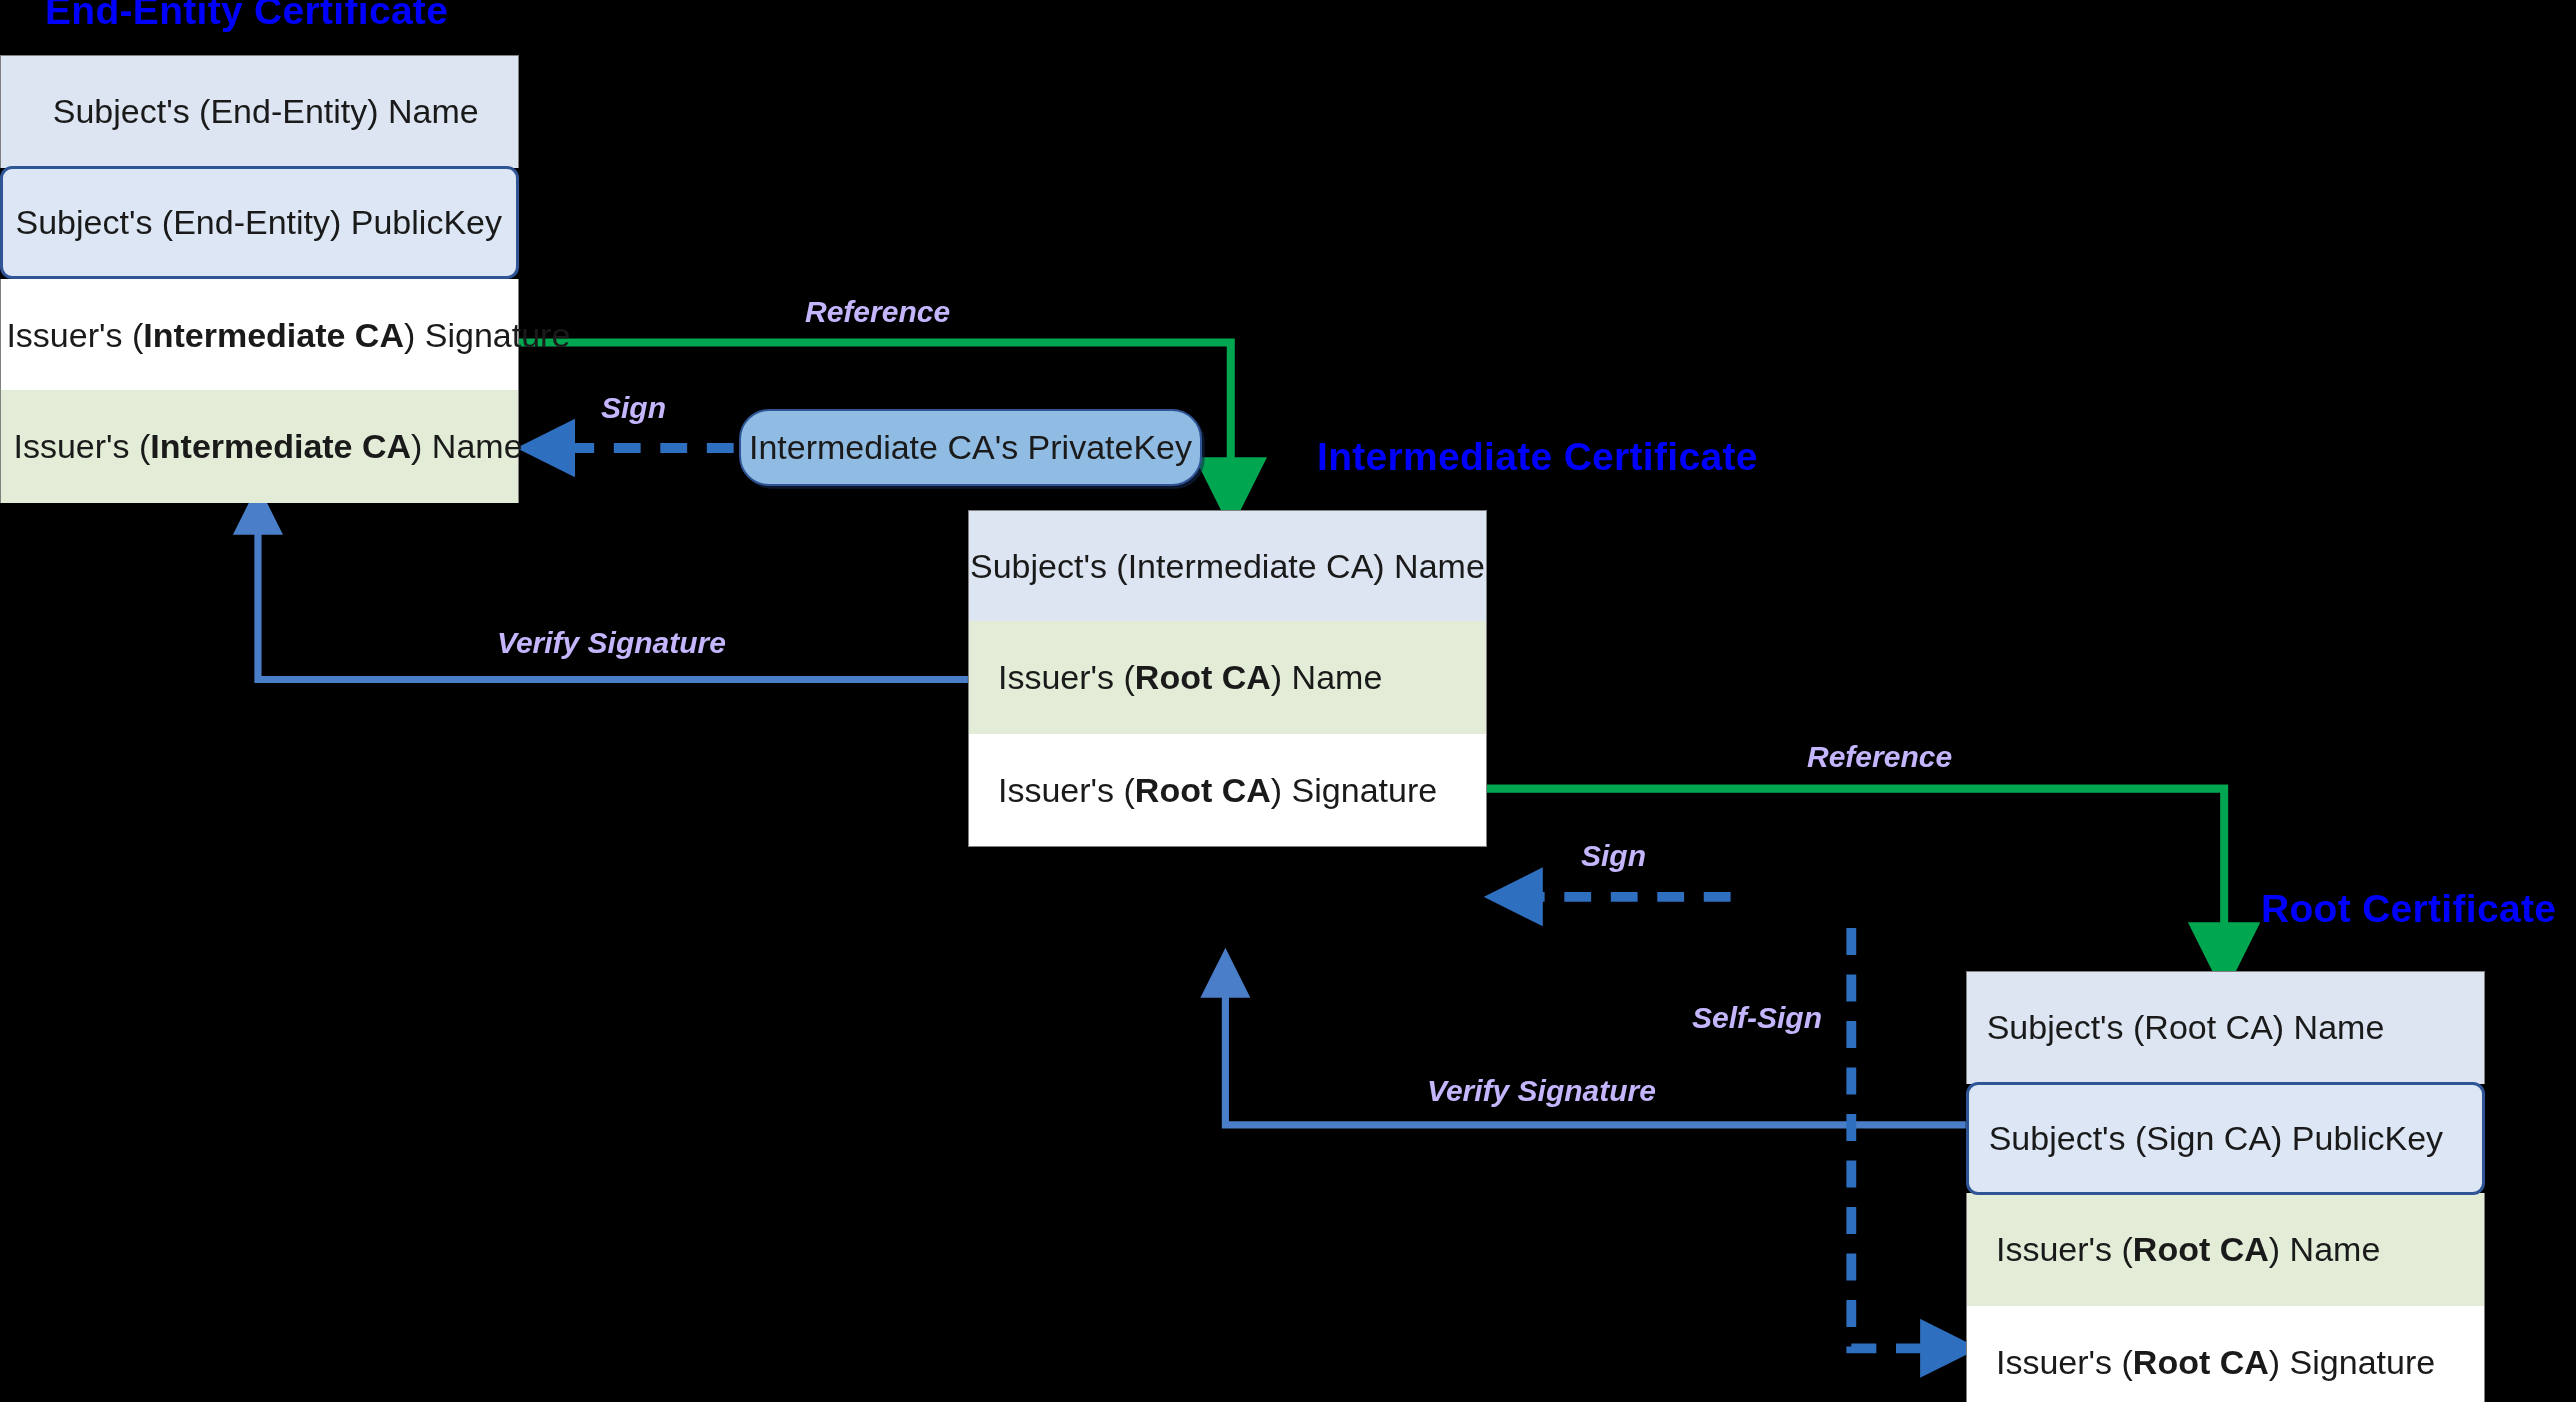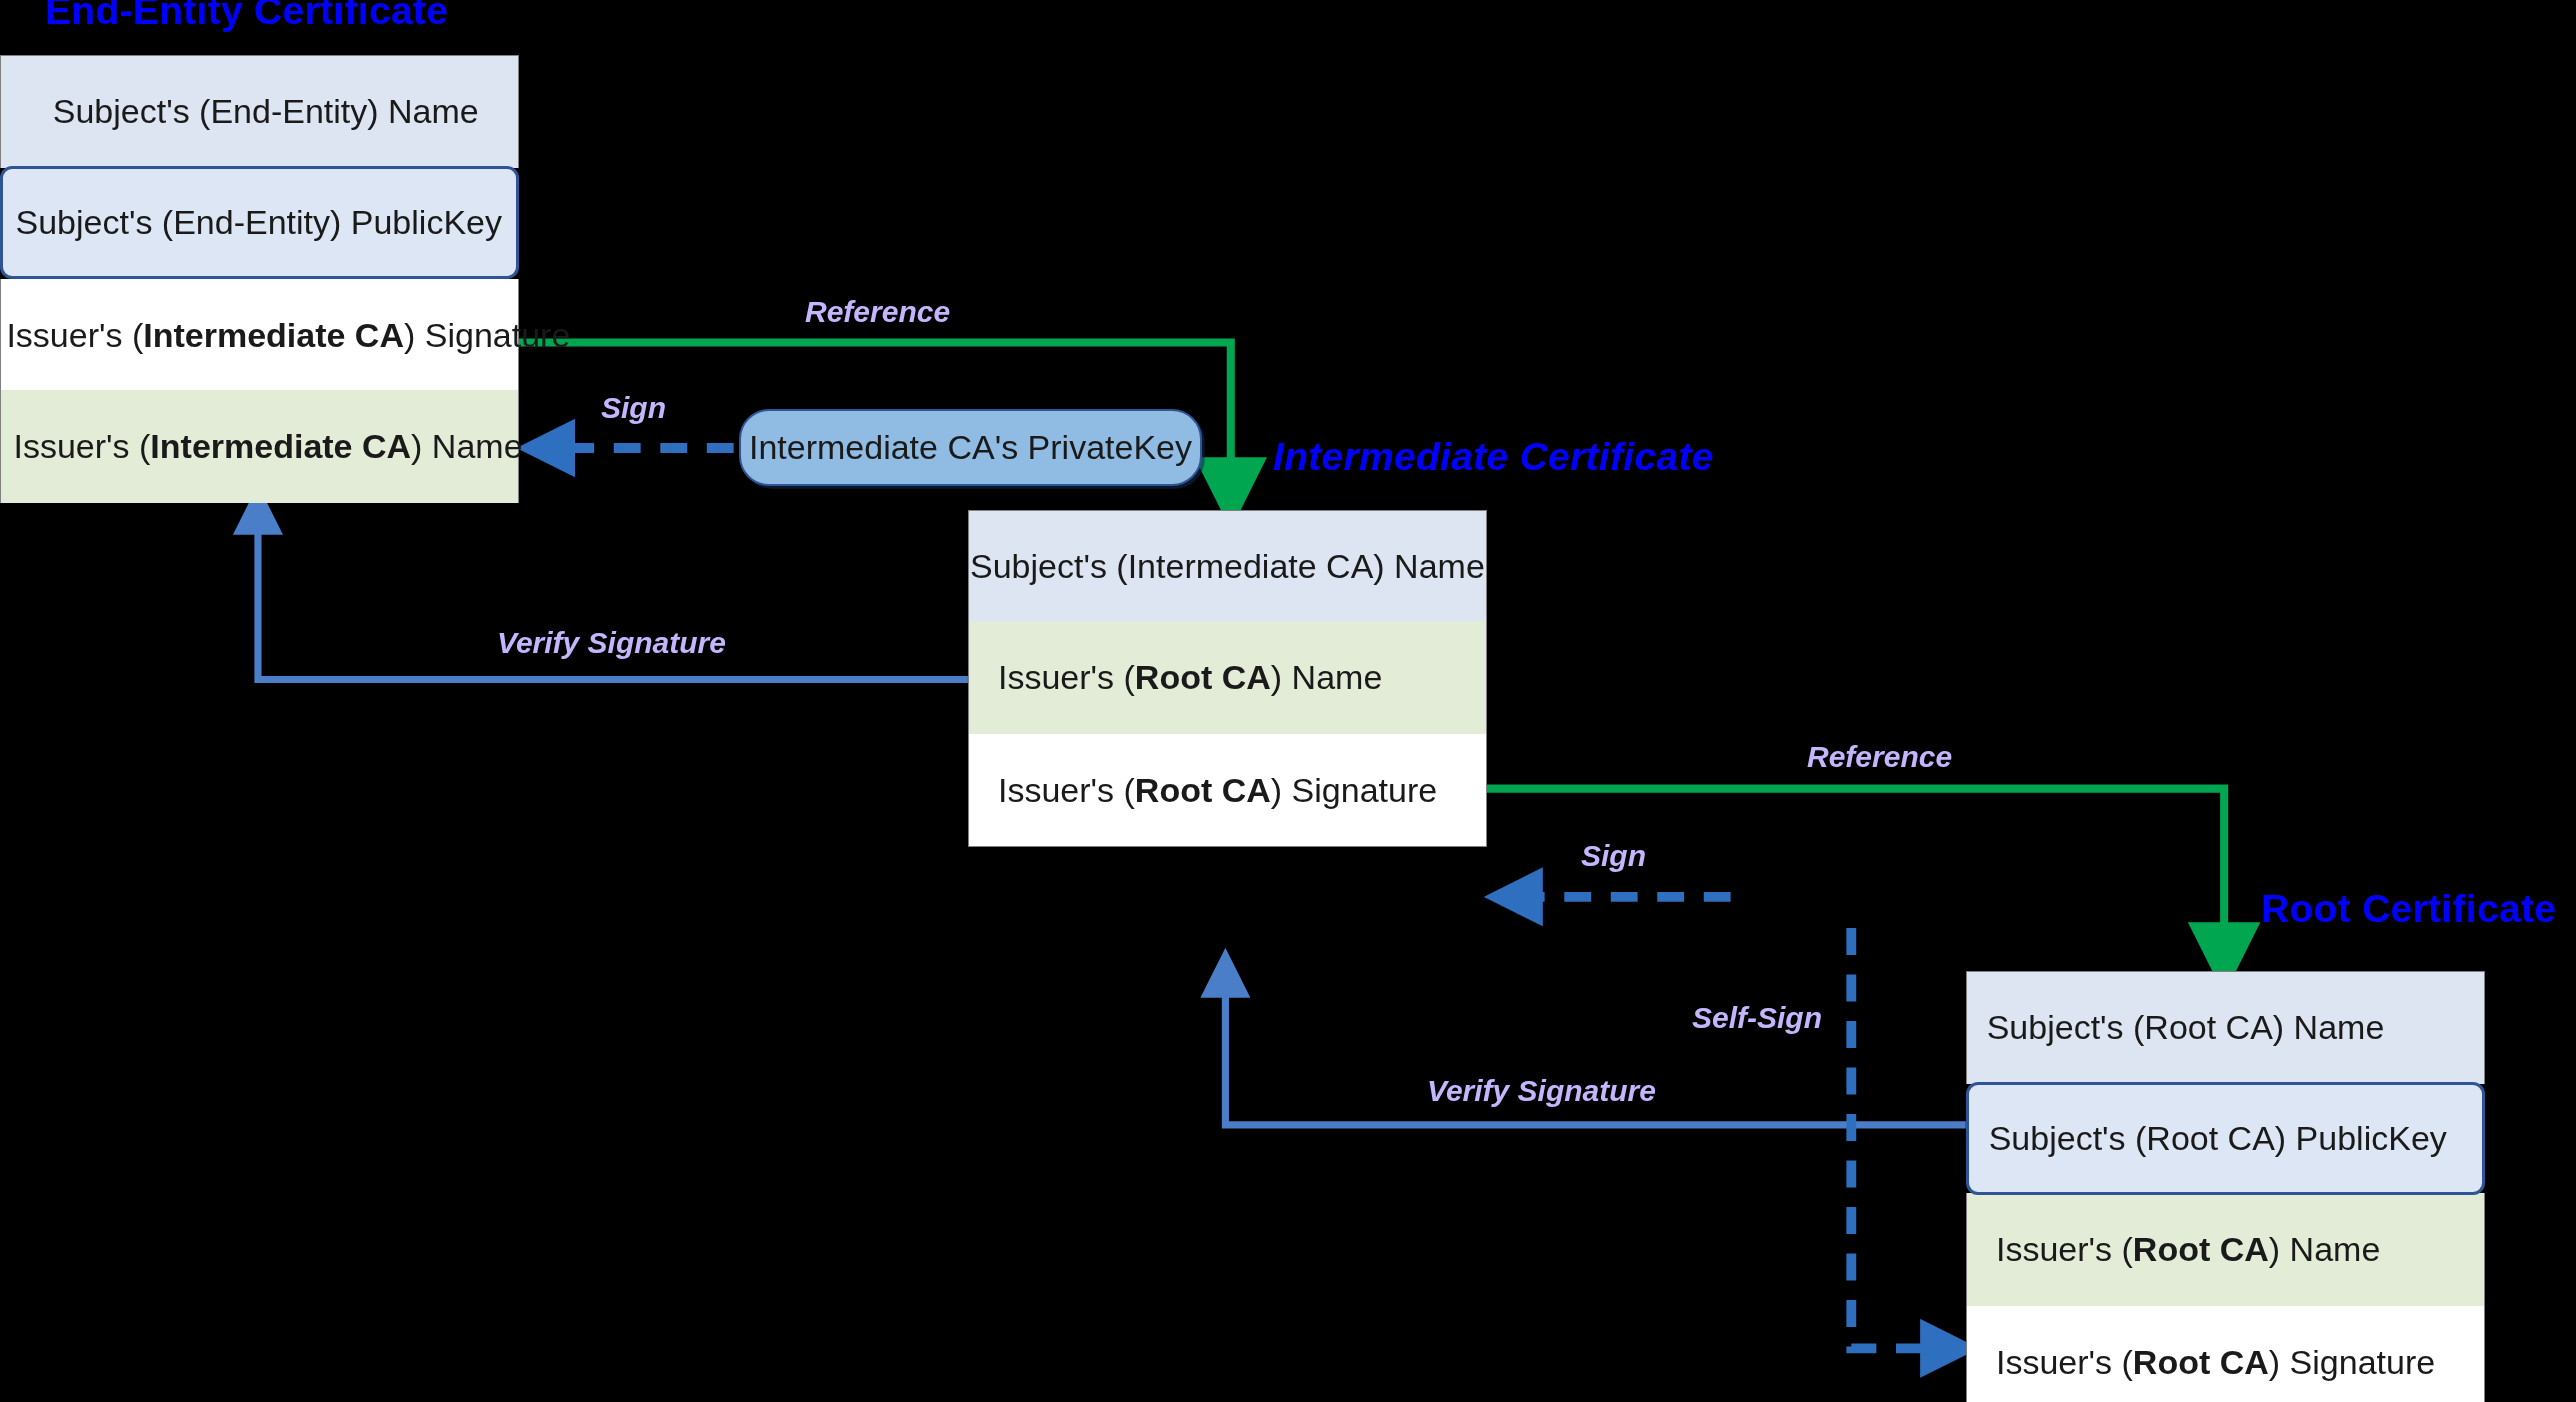--- a/index.html
+++ b/index.html
@@ -142,21 +142,21 @@
       <path d="M 2198,1258 L 1370,1258 L 1370,1088" fill="none" stroke="#4a7ec8" stroke-width="8" marker-end="url(#arrow-verify)"></path>
     </g>
 
     <g>
       <path d="M 2070,1038 L 2070,1508 L 2180,1508" fill="none" stroke="#2f6fc0" stroke-width="11" stroke-dasharray="30 22" marker-end="url(#arrow-blue-dash)"></path>
     </g>
   </svg>
 
   <div class="cert-title" style="left:45px; top:-10.7px;">End-Entity Certificate</div>
 
-  <div class="cert-title" style="left:1273px; top:435px;font-style:italic;">Intermediate Certificate</div>
+  <div class="cert-title" style="left:1317px; top:435px;">Intermediate Certificate</div>
 
   <div class="cert-title" style="left:2261px; top:887px;">Root Certificate</div>
 
   <div class="cert" id="cert-end-entity" style="left:0px; top:55px; width:519px;">
 
     <div class="row row-name" style="height:113px; padding-left:12.5px;justify-content:center;">
       <span class="row-label">Subject's (End-Entity) Name</span>
     </div>
 
     <div class="row row-pubkey" style="height:113px; padding-left:12.5px; margin-top:-1.8px;">
@@ -193,21 +193,21 @@
   </div>
 
 
   <div class="cert" id="cert-root" style="left:1966px; top:971px; width:519px;">
 
     <div class="row row-name" style="height:113px; padding-left:19.7px;">
       <span class="row-label">Subject's (Root CA) Name</span>
     </div>
 
     <div class="row row-pubkey" style="height:113px; padding-left:19.7px; margin-top:-1.8px;">
-      <span class="row-label">Subject's (Root CA) PublicKey</span>
+      <span class="row-label">Subject's (Sign CA) PublicKey</span>
     </div>
 
     <div class="row row-issuername" style="height:113px; padding-left:29px; margin-top:-1.8px;">
       <span class="row-label"><span>Issuer's (</span><b>Root CA</b><span>) Name</span></span>
     </div>
 
     <div class="row row-issuersig" style="height:113px; padding-left:29px;">
       <span class="row-label"><span>Issuer's (</span><b>Root CA</b><span>) Signature</span></span>
     </div>
   </div>

